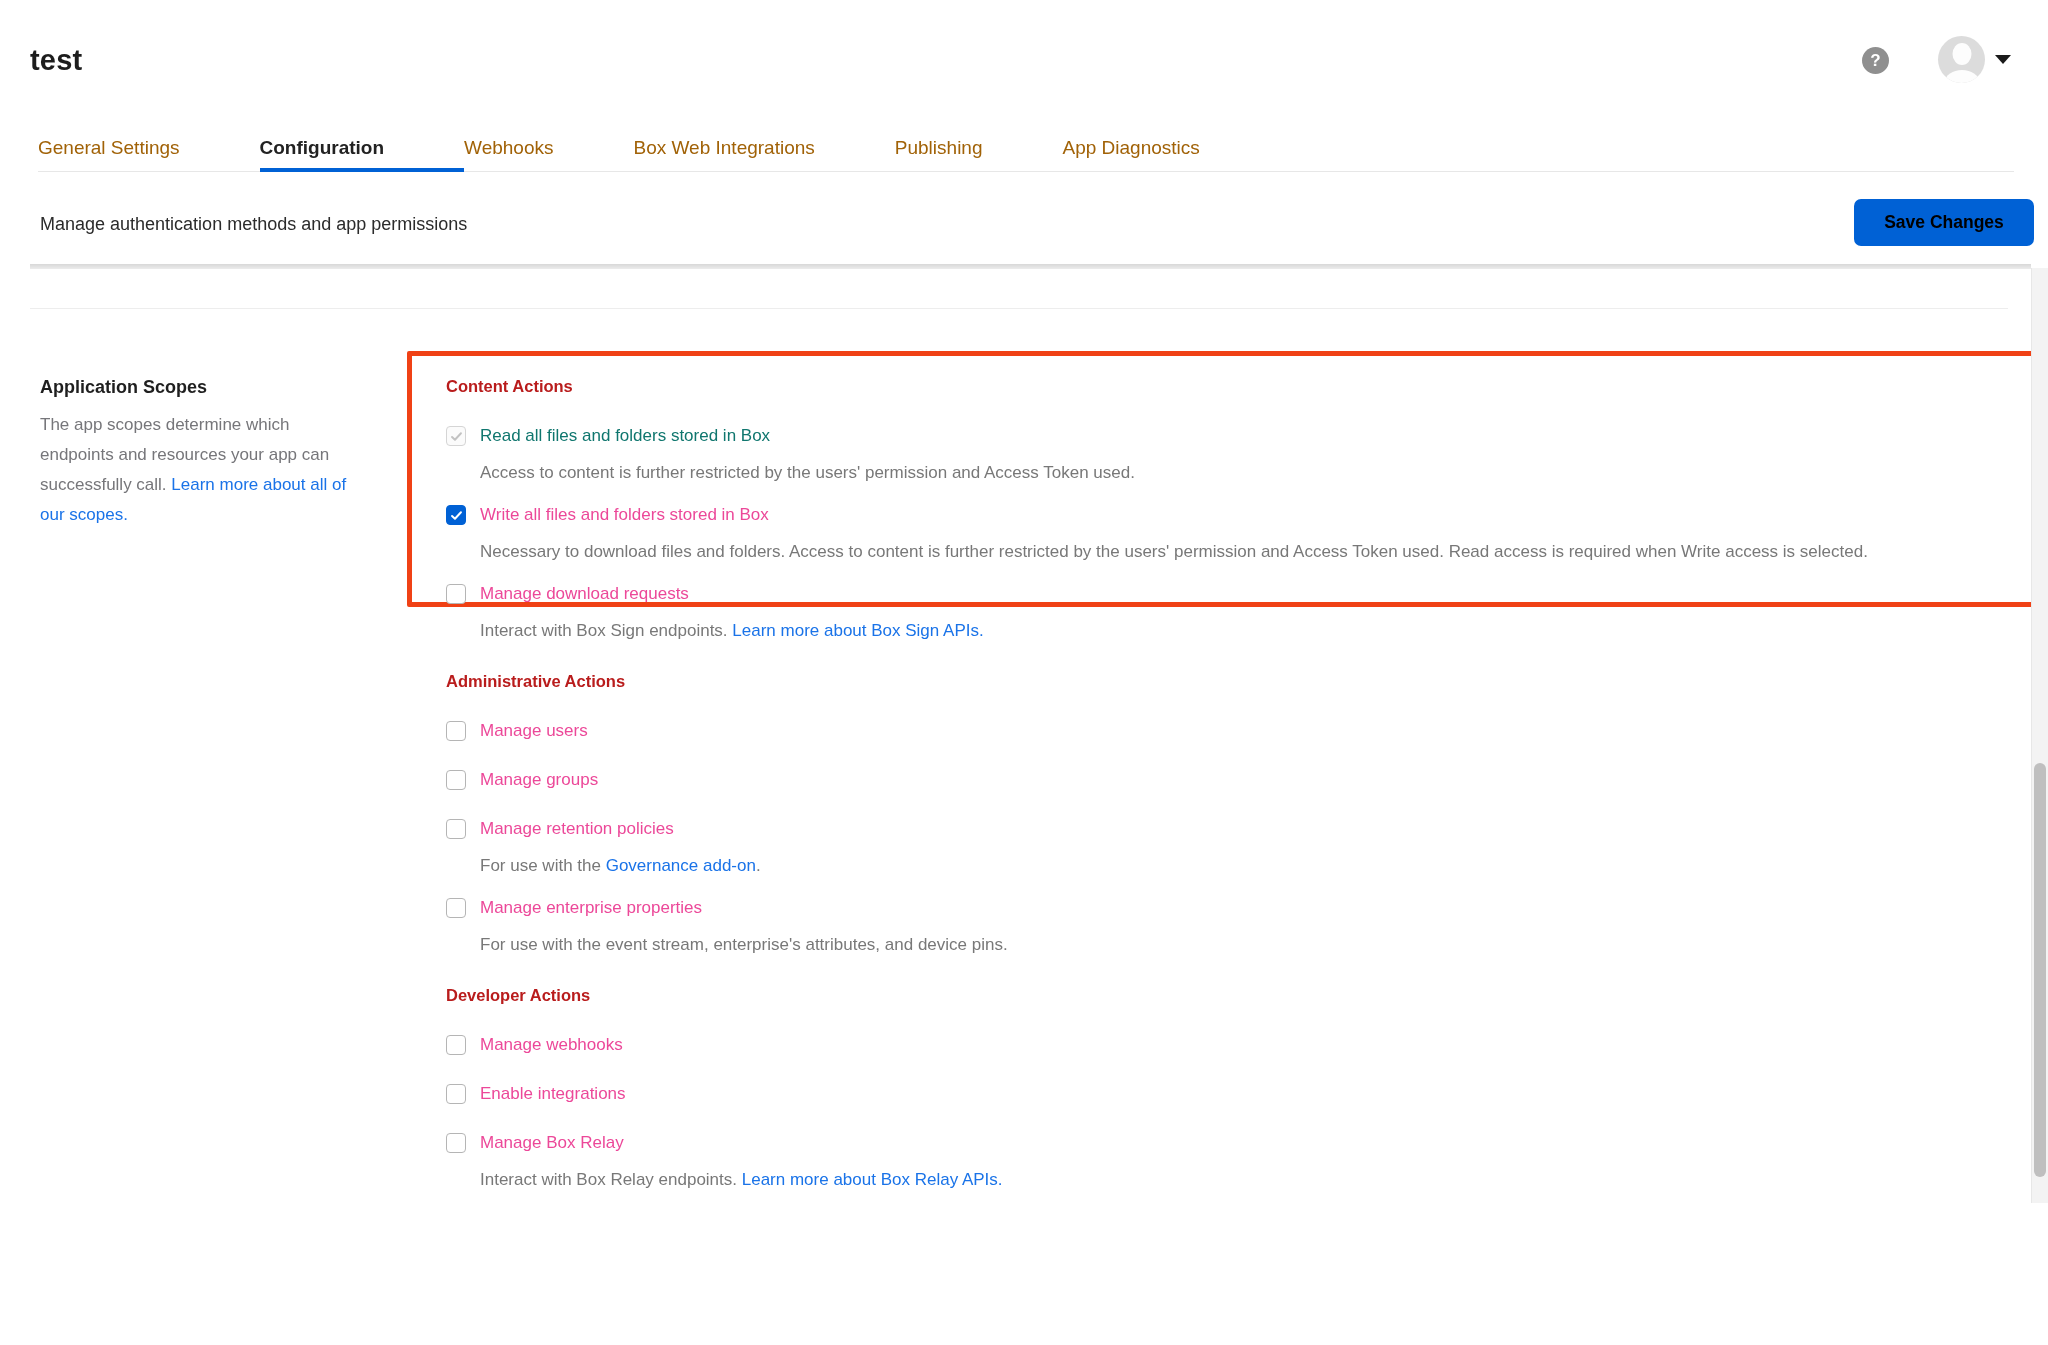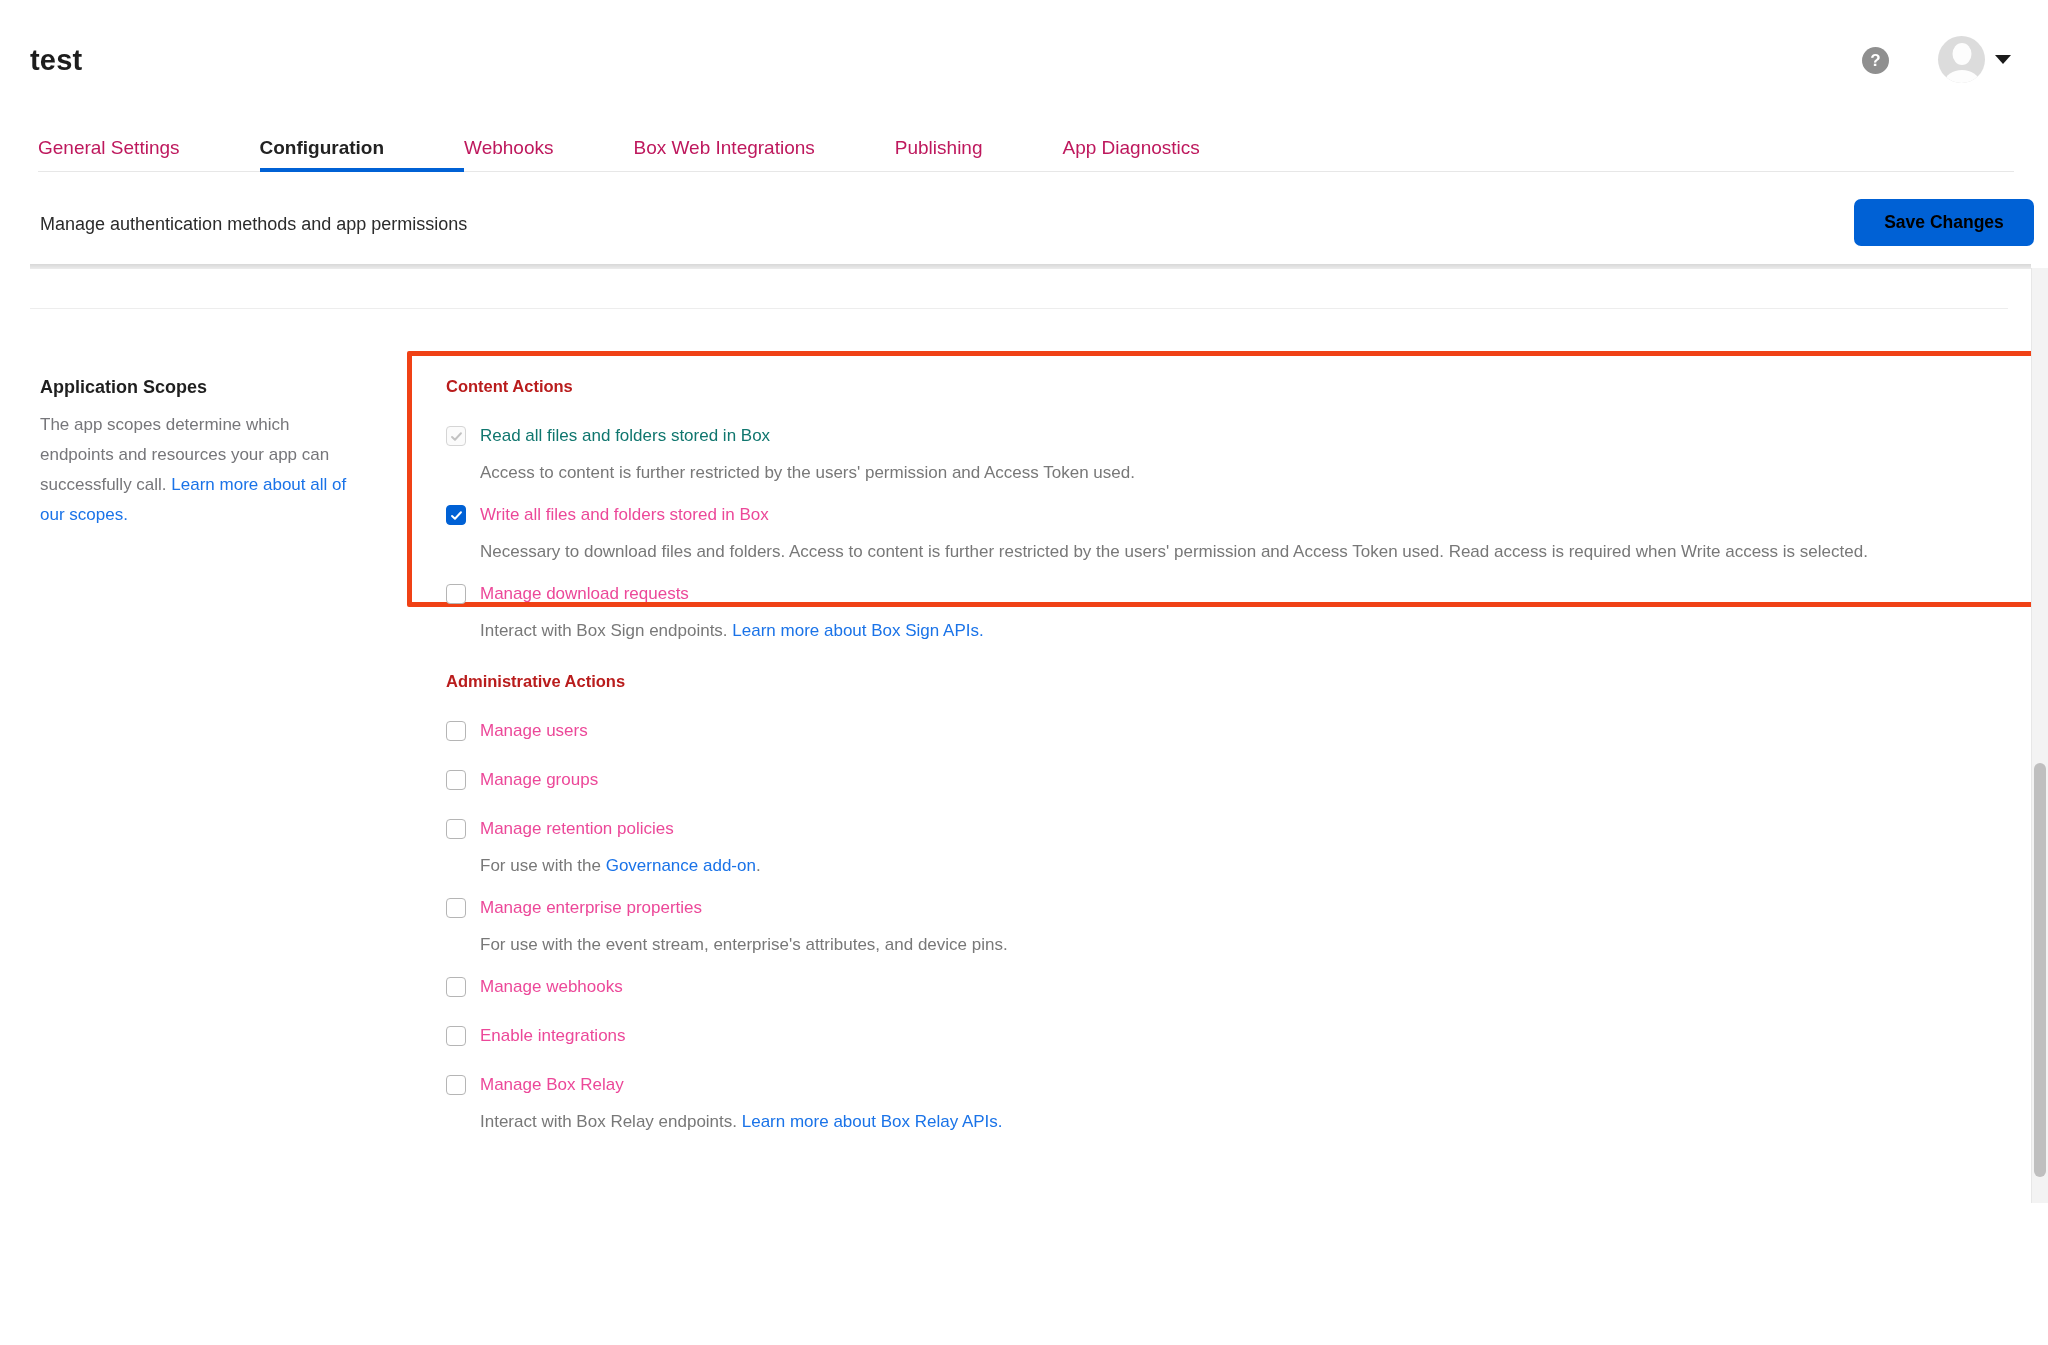--- a/index.html
+++ b/index.html
@@ -13,21 +13,21 @@
               display:flex; align-items:center; justify-content:center; cursor:pointer; }
   .avatar-btn { position:absolute; left:1938px; top:36px; display:flex; align-items:center; gap:10px;
                 background:none; border:none; cursor:pointer; }
   .avatar { width:47px; height:47px; border-radius:50%; background:#dcdcdc; position:relative; overflow:hidden; display:block; }
   .av-head { position:absolute; left:50%; top:7px; transform:translateX(-50%); width:19px; height:22px; border-radius:50%; background:#fdfdfd; }
   .av-body { position:absolute; left:50%; bottom:-11px; transform:translateX(-50%); width:34px; height:24px; border-radius:50% 50% 0 0; background:#fdfdfd; }
   .caret { width:0; height:0; border-left:8px solid transparent; border-right:8px solid transparent; border-top:9px solid #1a1a1a; }
 
   
   .tabs { position:absolute; left:38px; top:136px; width:1976px; display:flex; border-bottom:1px solid #e7e7e7; }
-  .tab { font-size:19px; line-height:23px; color:#be185d; padding:0 80px 12px 0; position:relative; cursor:pointer; white-space:nowrap; }
+  .tab { font-size:19px; line-height:23px; color:#a16207; padding:0 80px 12px 0; position:relative; cursor:pointer; white-space:nowrap; }
   .tab:last-child { padding-right:0; }
   .tab.active { color:#222; font-weight:700; }
   .tab.active::after { content:''; position:absolute; left:0; right:0; bottom:-1px; height:4px; background:#0061d5; }
 
   
   .subheader-text { position:absolute; left:40px; top:214px; font-size:18px; color:#2b2b2b; }
   .save-btn { position:absolute; left:1854px; top:199px; width:180px; height:47px; background:#0061d5; color:#000000;
               border:none; border-radius:7px; font-size:17.5px; font-weight:700; font-family:inherit; cursor:pointer; }
 
   .divider-band { position:absolute; left:30px; top:264px; width:2001px; height:5px;
@@ -157,20 +157,21 @@
         </div>
         <div class="scope-desc"><span>For use with the </span><a class="link">Governance add-on</a><span>.</span></div>
       </div>
       <div class="scope-item has-desc">
         <div class="scope-label-row">
           <span class="checkbox"></span>
           <span class="scope-label">Manage enterprise properties</span>
         </div>
         <div class="scope-desc"><span>For use with the event stream, enterprise's attributes, and device pins.</span></div>
       </div>
+      <h3 class="section-title">Developer Actions</h3>
       <div class="scope-item">
         <div class="scope-label-row">
           <span class="checkbox"></span>
           <span class="scope-label">Manage webhooks</span>
         </div>
       </div>
       <div class="scope-item">
         <div class="scope-label-row">
           <span class="checkbox"></span>
           <span class="scope-label">Enable integrations</span>

